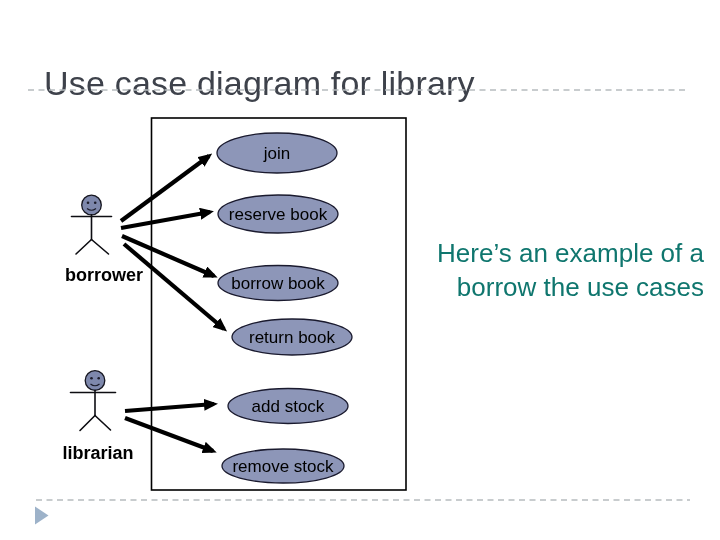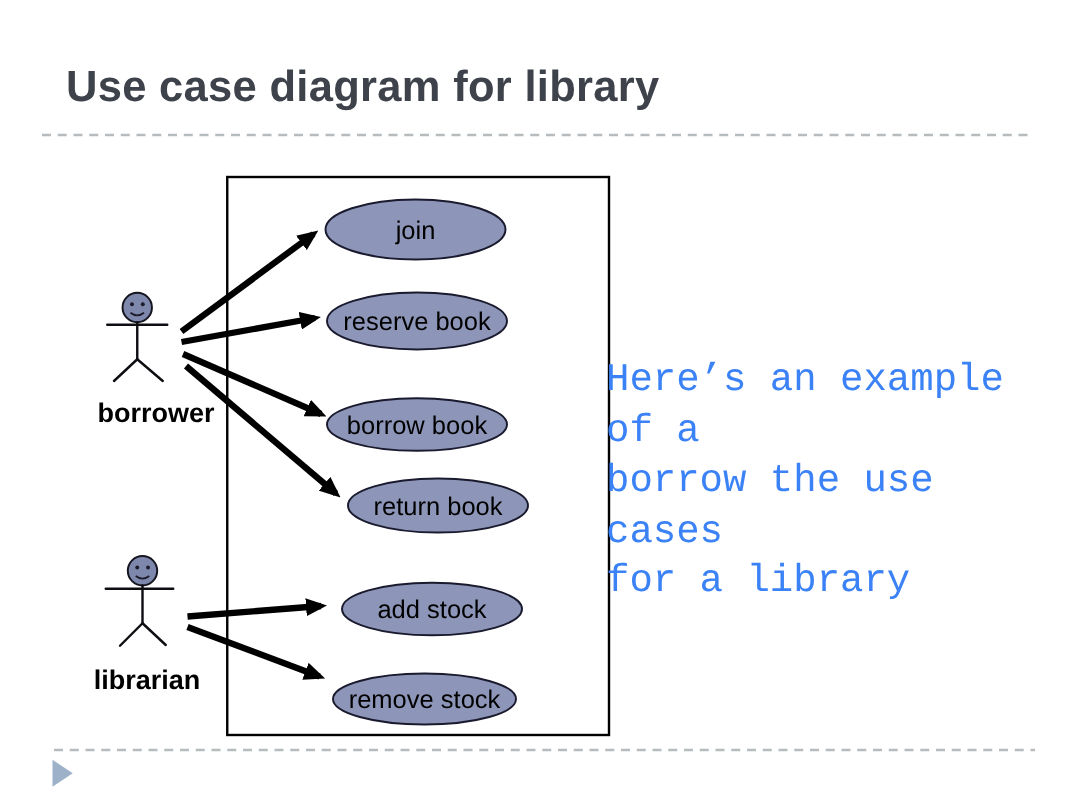--- a/index.html
+++ b/index.html
@@ -6,42 +6,42 @@
   body {
     width: 720px; height: 540px;
     background: #ffffff;
     position: relative;
     overflow: hidden;
     font-family: "Liberation Sans", sans-serif;
   }
   .slide { position: absolute; inset: 0; }
   .slide-title {
     position: absolute;
-    left: 44px; top: 44px;
-    font-size: 29px;
-    font-weight: bold;
+    left: 44px; top: 69px;
+    font-size: 34px;
+    font-weight: normal;
     color: #3e424b;
     letter-spacing: 0.2px;
     white-space: nowrap;
     line-height: 29px;
   }
   .diagram-svg {
     position: absolute;
     left: 0; top: 0;
     width: 720px; height: 540px;
   }
   .note-text {
     position: absolute;
     left: 404px; top: 237px;
     width: 300px;
-    text-align: left;
-    font-family: Liberation Mono, monospace;
+    text-align: right;
+    font-family: Liberation Sans, sans-serif;
     font-size: 26px;
     line-height: 33.5px;
-    color: #3b82f6;
+    color: #0f766e;
   }
   
   .system-boundary { fill: none; stroke: #000000; stroke-width: 1.6; }
   .uc-ellipse { stroke: #1a1a2e; stroke-width: 1.3; }
   .uc-label {
     font-family: "Liberation Sans", sans-serif;
     font-size: 17px;
     fill: #000000;
     text-anchor: middle;
   }
@@ -140,16 +140,15 @@
         <line class="figure-line" x1="95" y1="415.5" x2="80" y2="430.5"></line>
         <line class="figure-line" x1="95" y1="415.5" x2="110.5" y2="430"></line>
       </g>
       <text class="actor-label" x="98" y="459">librarian</text>
     </g>
   </svg>
 
   <div class="note-text">
     <div>Here’s an example of a</div>
     <div>borrow the use cases</div>
-    <div>for a library</div>
   </div>
 
 </div>
 
 </body></html>

